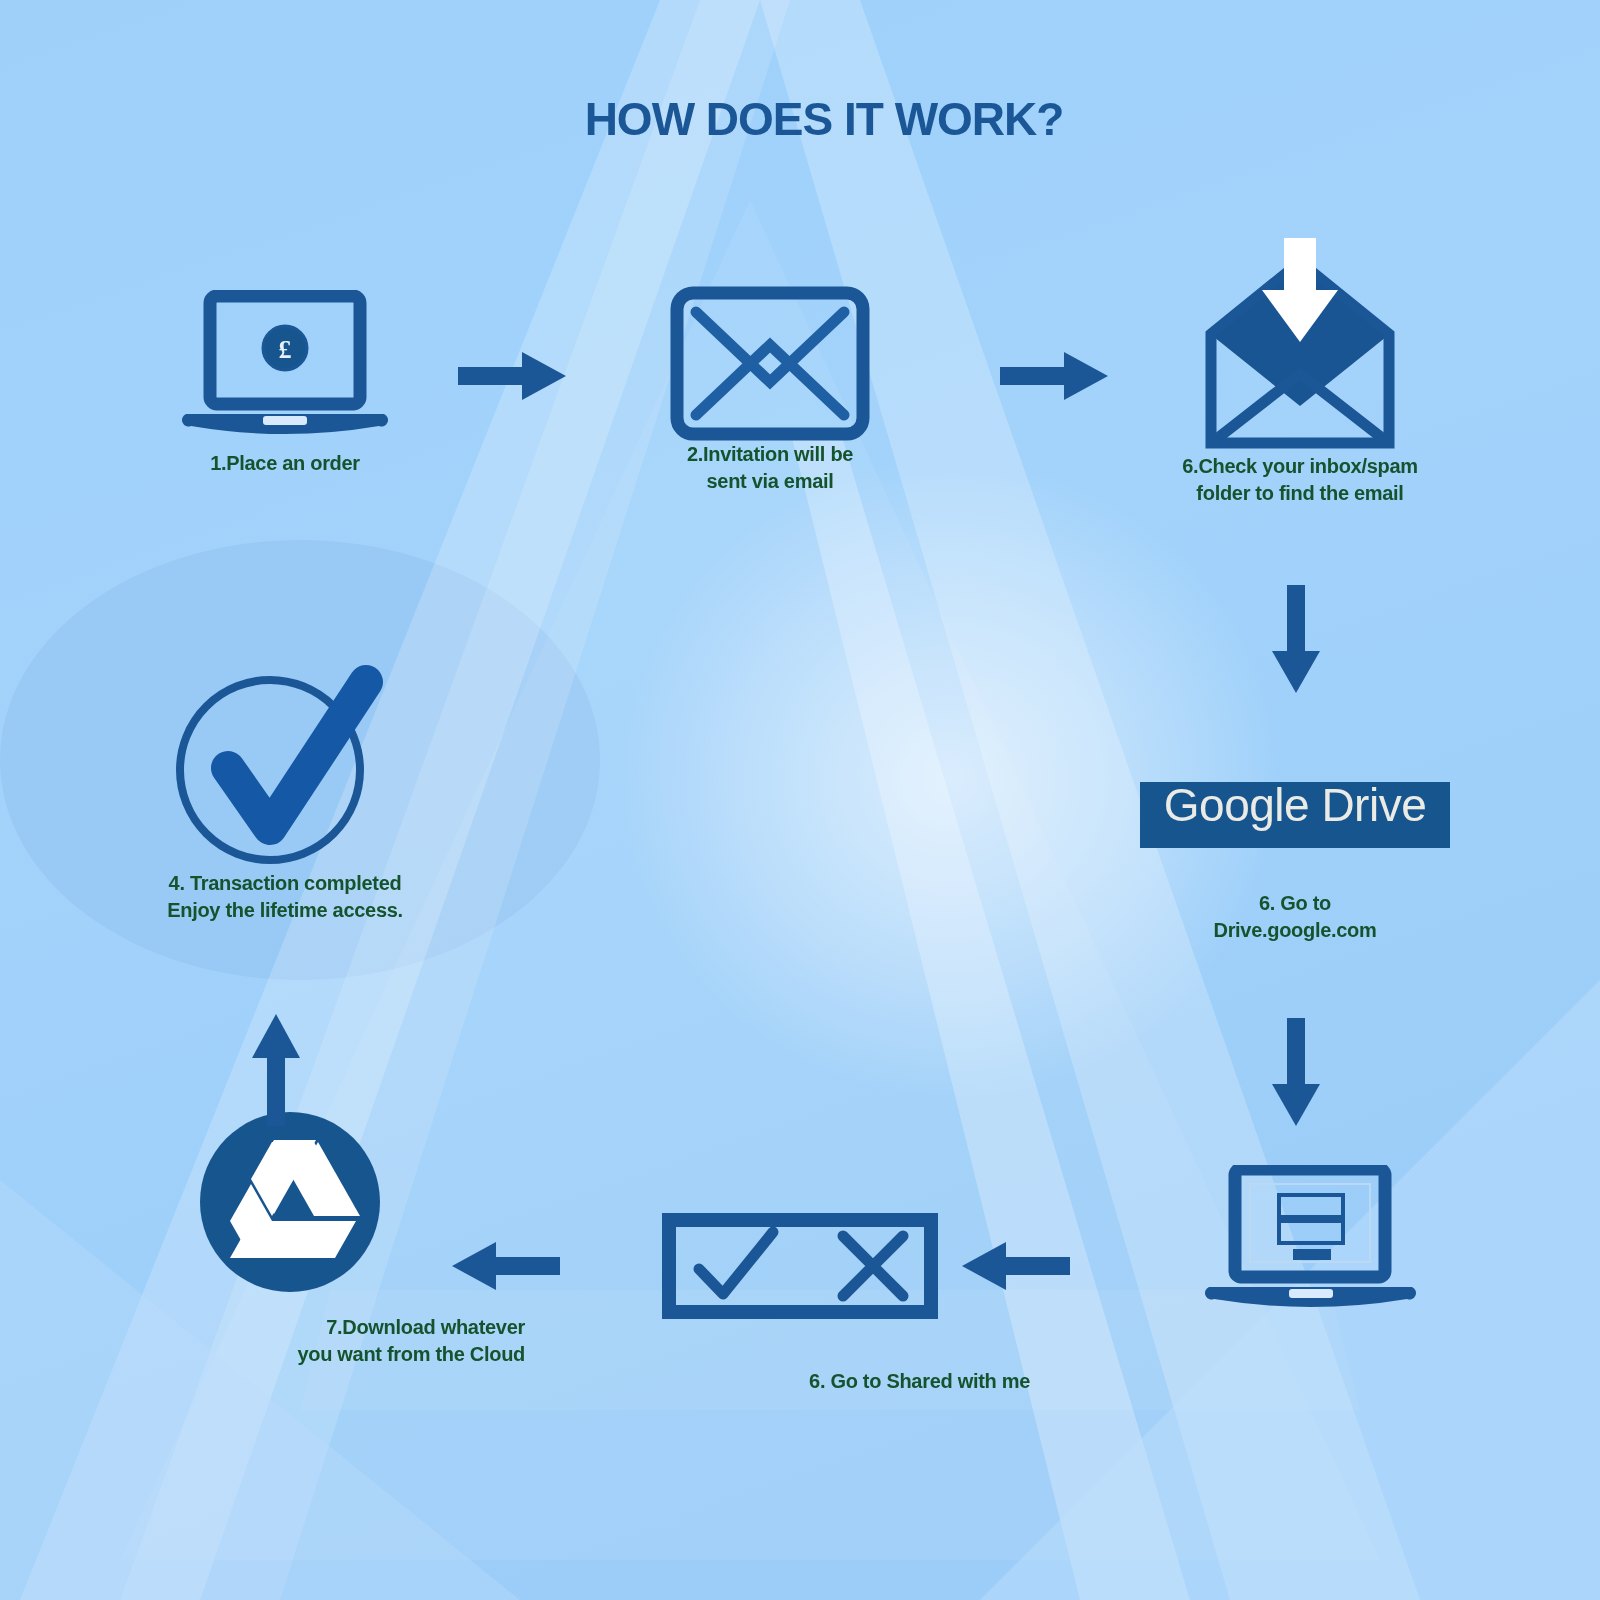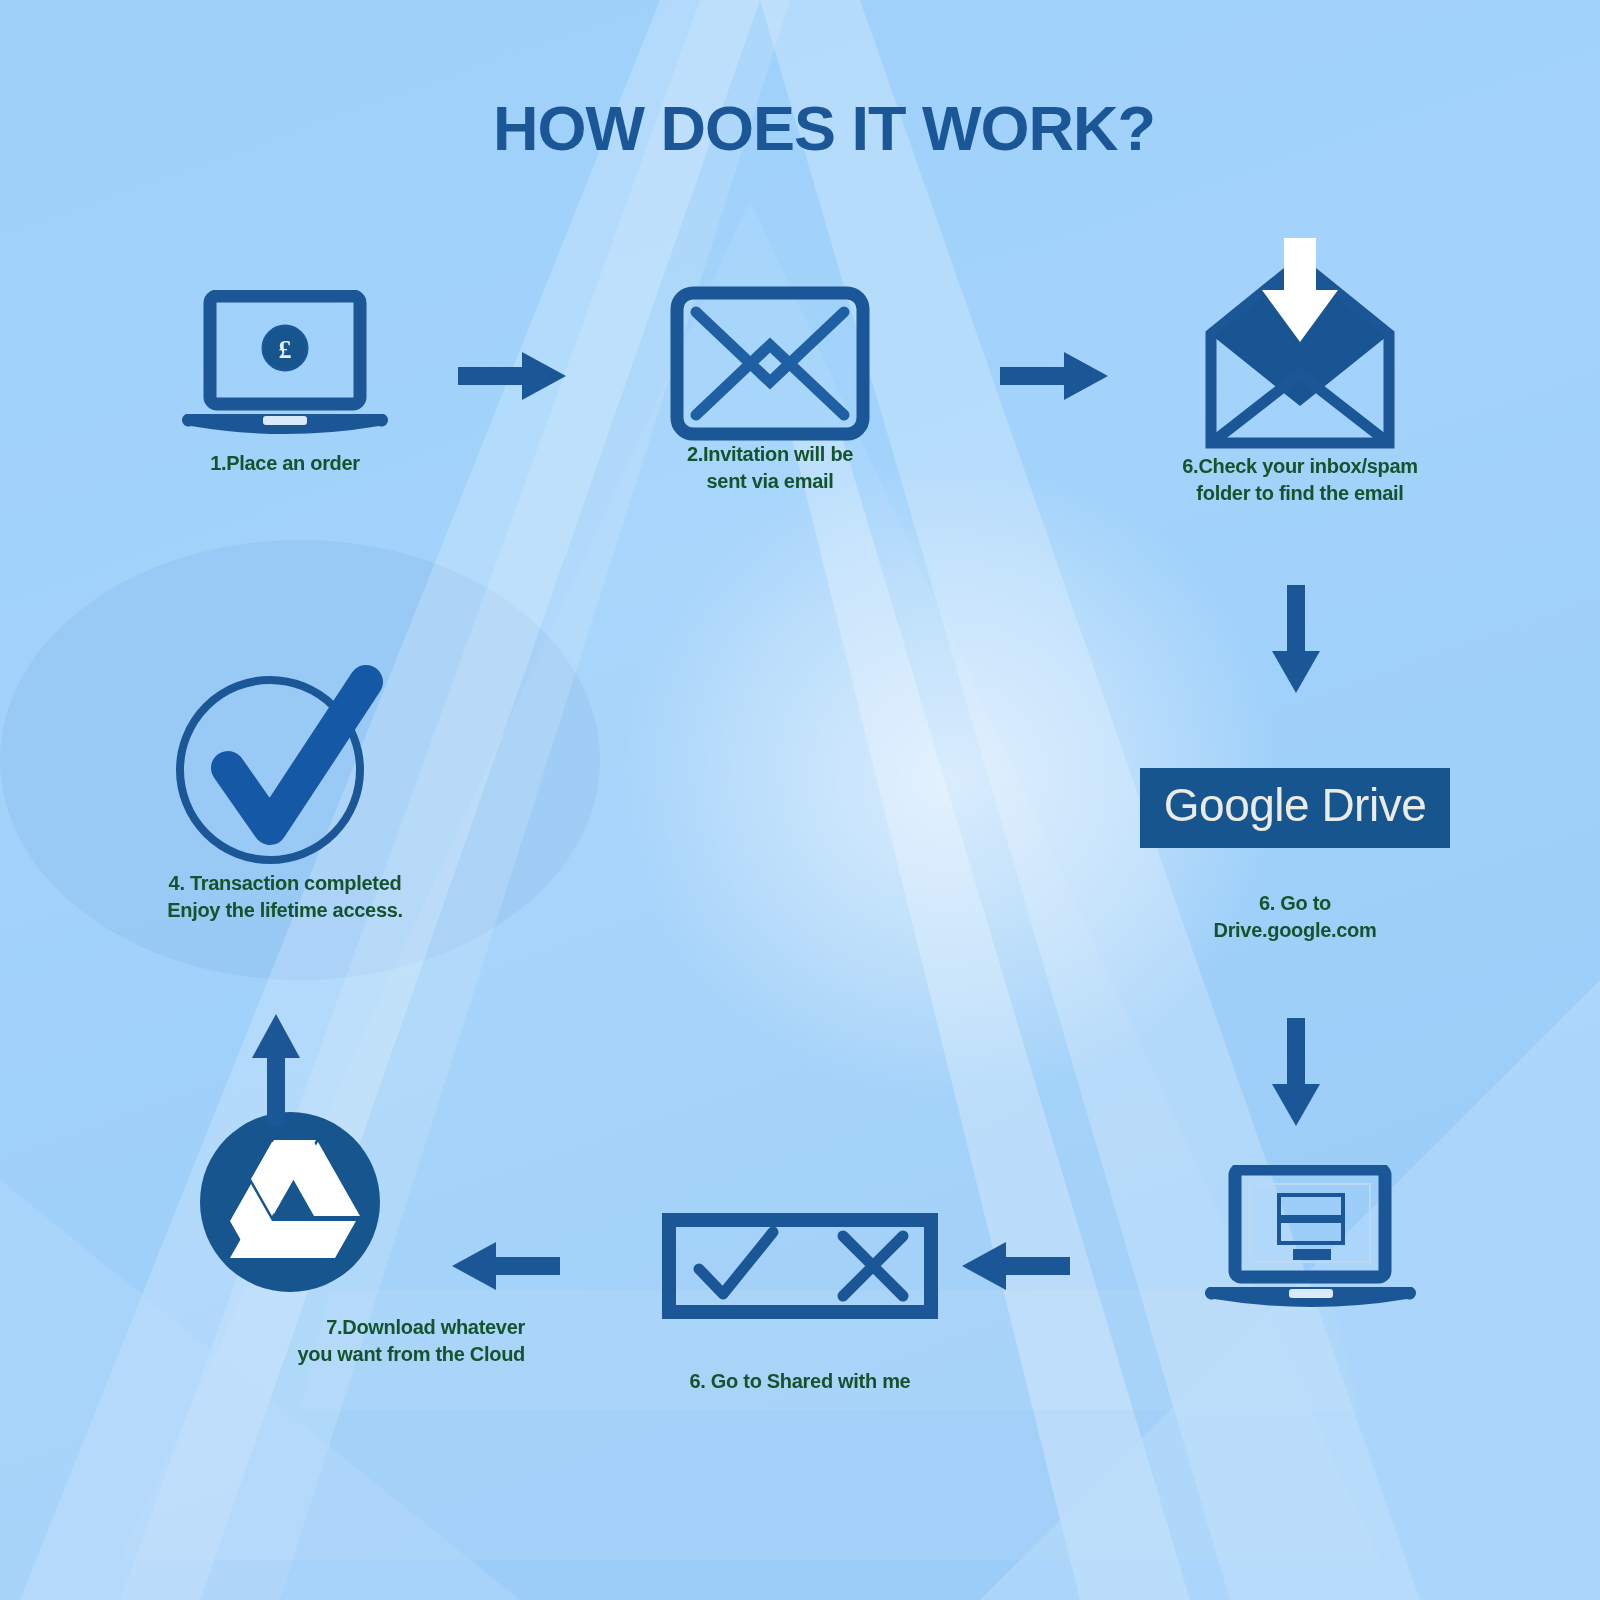--- a/index.html
+++ b/index.html
@@ -28,37 +28,37 @@
     white-space:pre-line;
   }
 
   .icon-wrap { display:flex; align-items:flex-end; justify-content:center; }
 
   
   #title {
     position:absolute;
     top:92px; left:0; right:0;
     text-align:center;
-    font-size:63px;
+    font-size:46px;
     font-weight:bold;
     color:#1b5797;
     letter-spacing:-1px;
     font-family:"Liberation Sans", sans-serif;
     z-index:3;
     margin-left:48px;
   }
 
   
   .gd-chip {
     background:#17558f;
     color:#ebebe6;
     font-size:46px;
     font-weight:normal;
     letter-spacing:-0.5px;
-    padding:14px 24px 20px 24px;
+    padding:0 24px 20px 24px;
     display:inline-block;
     line-height:1;
     font-family:"Liberation Sans", sans-serif;
   }
 
   .arrow { position:absolute; }
 </style>
 </head>
 <body>
 
@@ -196,21 +196,21 @@
   </svg>
 
   <div class="node" style="left:570px; top:1200px; width:460px;">
     <div class="icon-wrap" style="height:120px;">
       <svg width="278" height="108" viewBox="0 0 278 108">
         <rect x="8" y="8" width="262" height="92" fill="none" stroke="#1b5797" stroke-width="14"></rect>
         <path d="M38 57 L62 82 L112 20" fill="none" stroke="#1b5797" stroke-width="11" stroke-linecap="round" stroke-linejoin="round"></path>
         <path d="M182 24 L242 84 M242 24 L182 84" stroke="#1b5797" stroke-width="11" stroke-linecap="round"></path>
       </svg>
     </div>
-    <div class="label" style="margin-top:48px;">6. Go to Shared with me</div>
+    <div class="label" style="margin-top:48px;text-align:right;">6. Go to Shared with me</div>
   </div>
 
   <svg class="arrow" style="left:450px; top:1238px;" width="110" height="56" viewBox="0 0 110 56">
     <rect x="38" y="19" width="72" height="18" fill="#1b5797"></rect>
     <polygon points="46,4 2,28 46,52" fill="#1b5797"></polygon>
   </svg>
 
   <div class="node" style="left:55px; top:1098px; width:470px;text-align:right;">
     <div class="icon-wrap" style="height:200px;">
       <svg width="192" height="192" viewBox="0 0 192 192">

